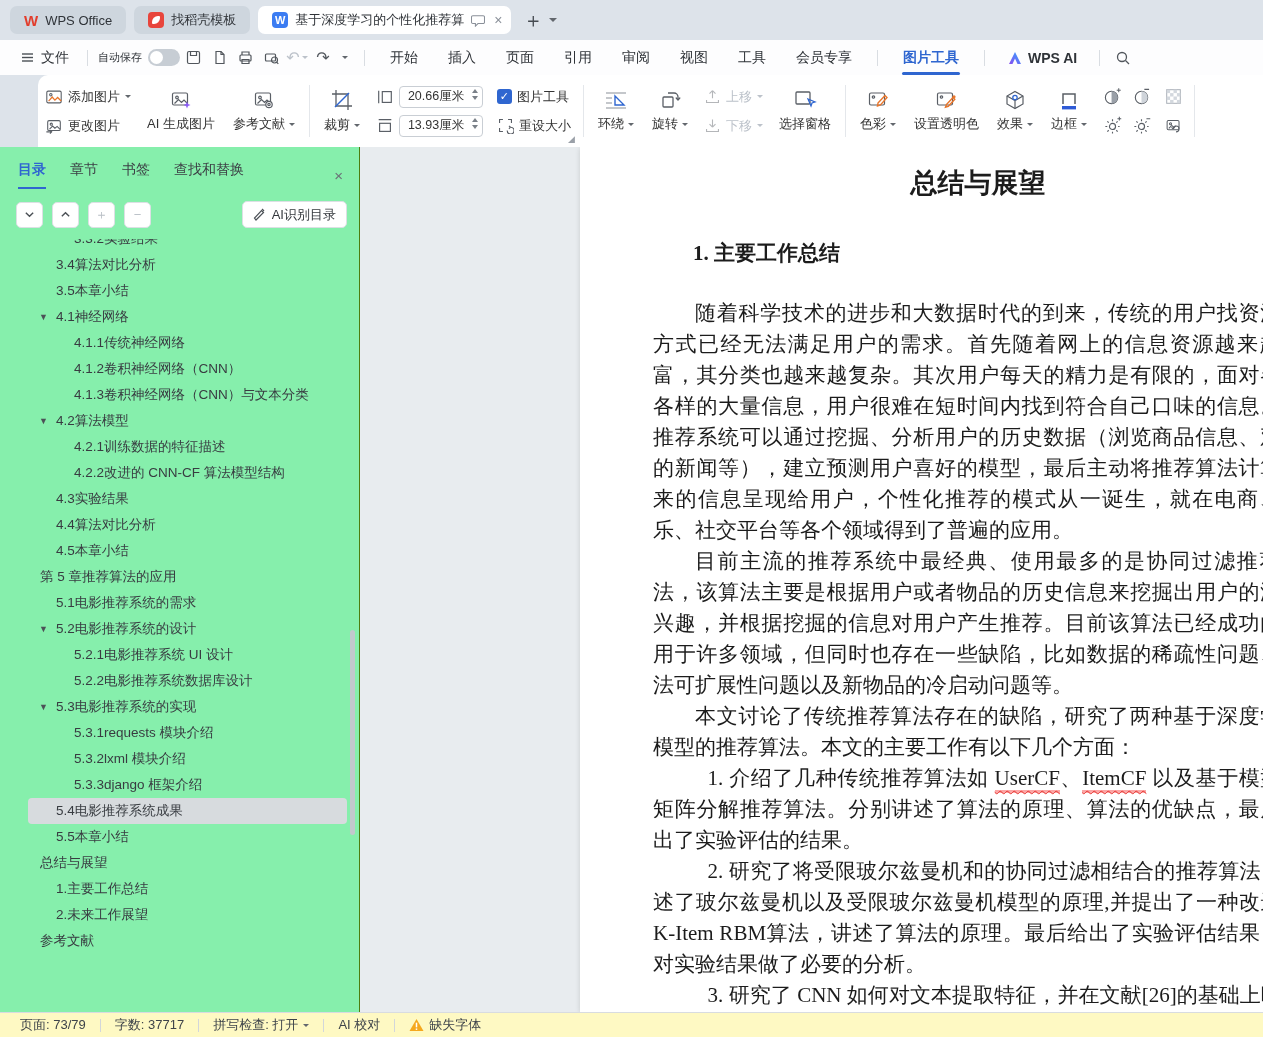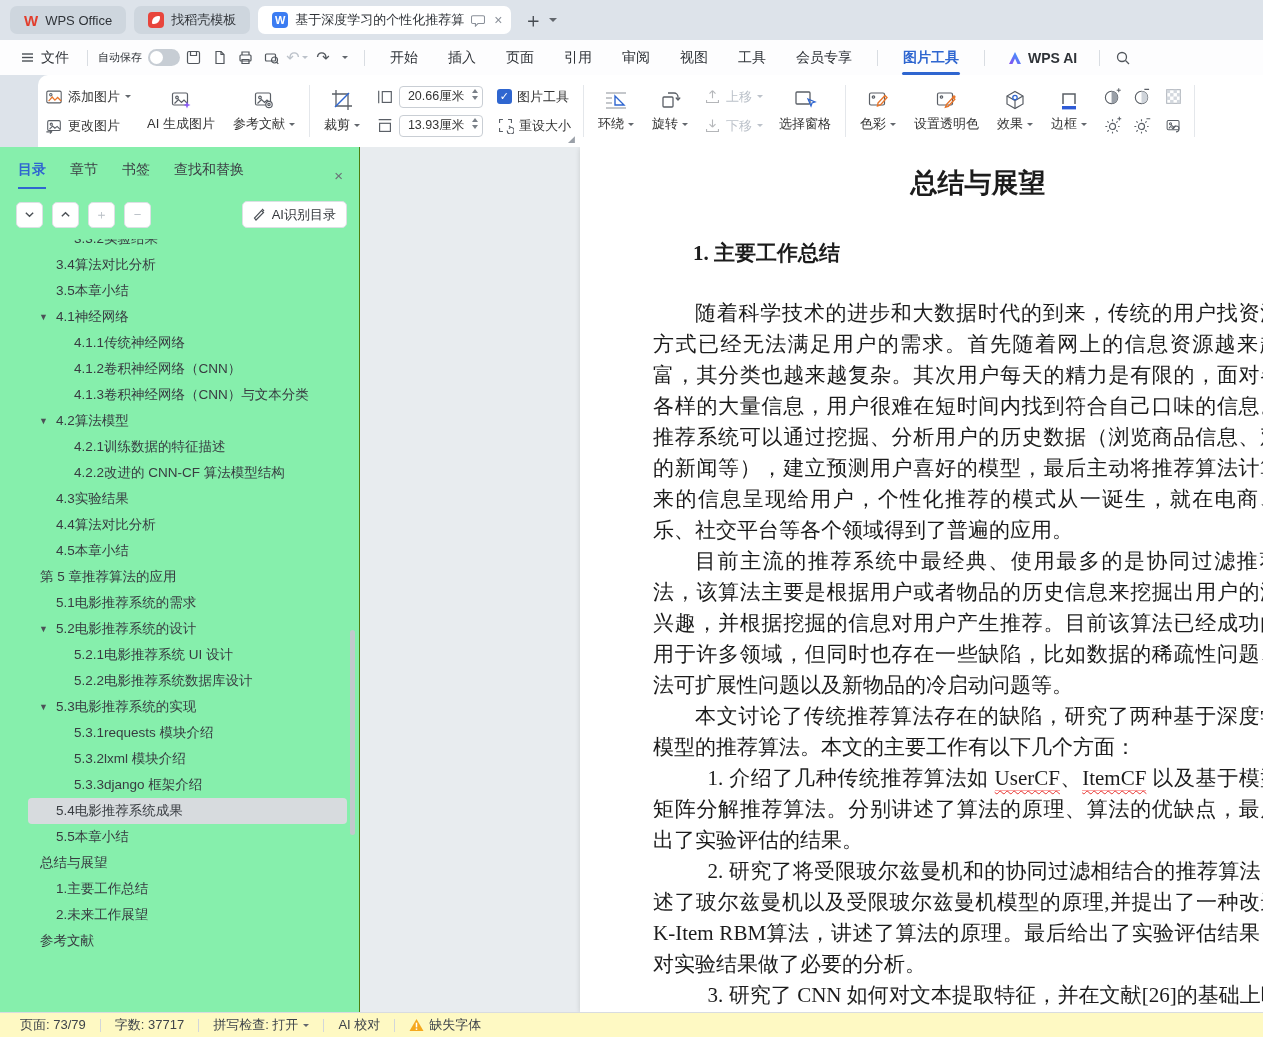--- a/index.html
+++ b/index.html
@@ -73,21 +73,21 @@
   .toc-row.selected { background:#d7dbde; border-radius:4px; margin:0 12px 0 28px; }
   .toc-arrow { position:absolute; font-size:9px; color:#4c5joiner157; color:#4c5157; top:0; }
   .sb-scroll { position:absolute; right:4px; top:483px; width:5px; height:205px; background:#c2c8cd; border-radius:3px; }
 
   
   .page { position:absolute; left:580px; top:0; width:796px; height:100%; background:#fff; box-shadow:0 1px 5px rgba(0,0,0,.14); padding:12px 73px 0 73px; font-family:"Liberation Serif","DejaVu Serif",serif; color:#1c1c1c; }
   .doc-title { text-align:center; font-size:27px; font-weight:bold; margin-top:5px; line-height:38px; }
   .doc-heading { font-size:21px; font-weight:bold; margin:36px 0 30px 40px; line-height:30px; }
   .doc-para { font-size:21px; line-height:31px; text-align:justify; text-indent:2em; }
   .doc-para.item { text-indent:2.6em; }
-  .spu { text-decoration:underline; text-decoration-style:wavy; text-decoration-color:#e5322d; text-decoration-thickness:1px; text-underline-offset:5px; border-bottom:1px solid #fca5a5; }
+  .spu { text-decoration:underline; text-decoration-style:wavy; text-decoration-color:#e5322d; text-decoration-thickness:1px; text-underline-offset:5px; border-bottom:3px solid #fca5a5; }
 
   
   .statusbar { height:25px; background:#fef9c3; border-top:1px solid #d8dce0; display:flex; align-items:center; padding-left:20px; font-size:13px; color:#3e444a; }
   .st-sep { width:1px; height:13px; background:#d2d6da; margin:0 14px; }
   .st-item { display:flex; align-items:center; gap:5px; white-space:nowrap; }
   svg.ic { display:block; }
 </style>
 </head>
 <body>
 

